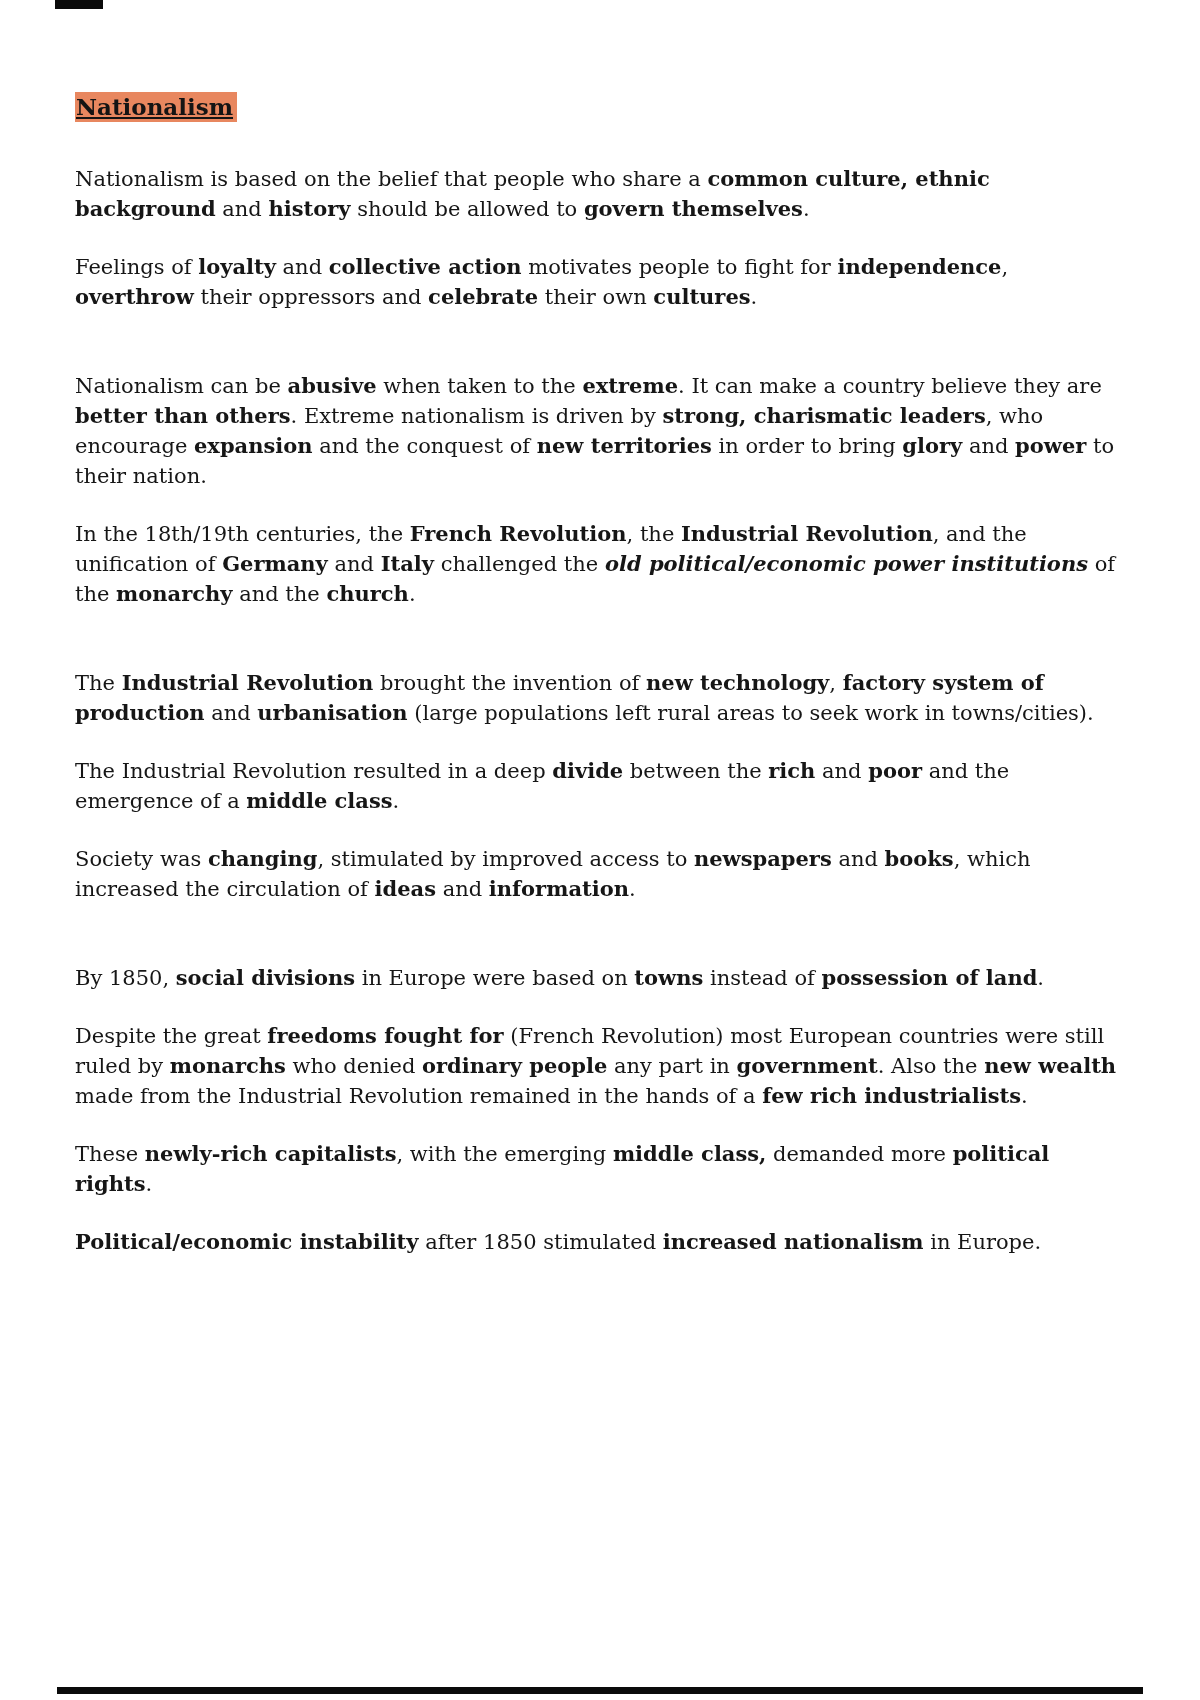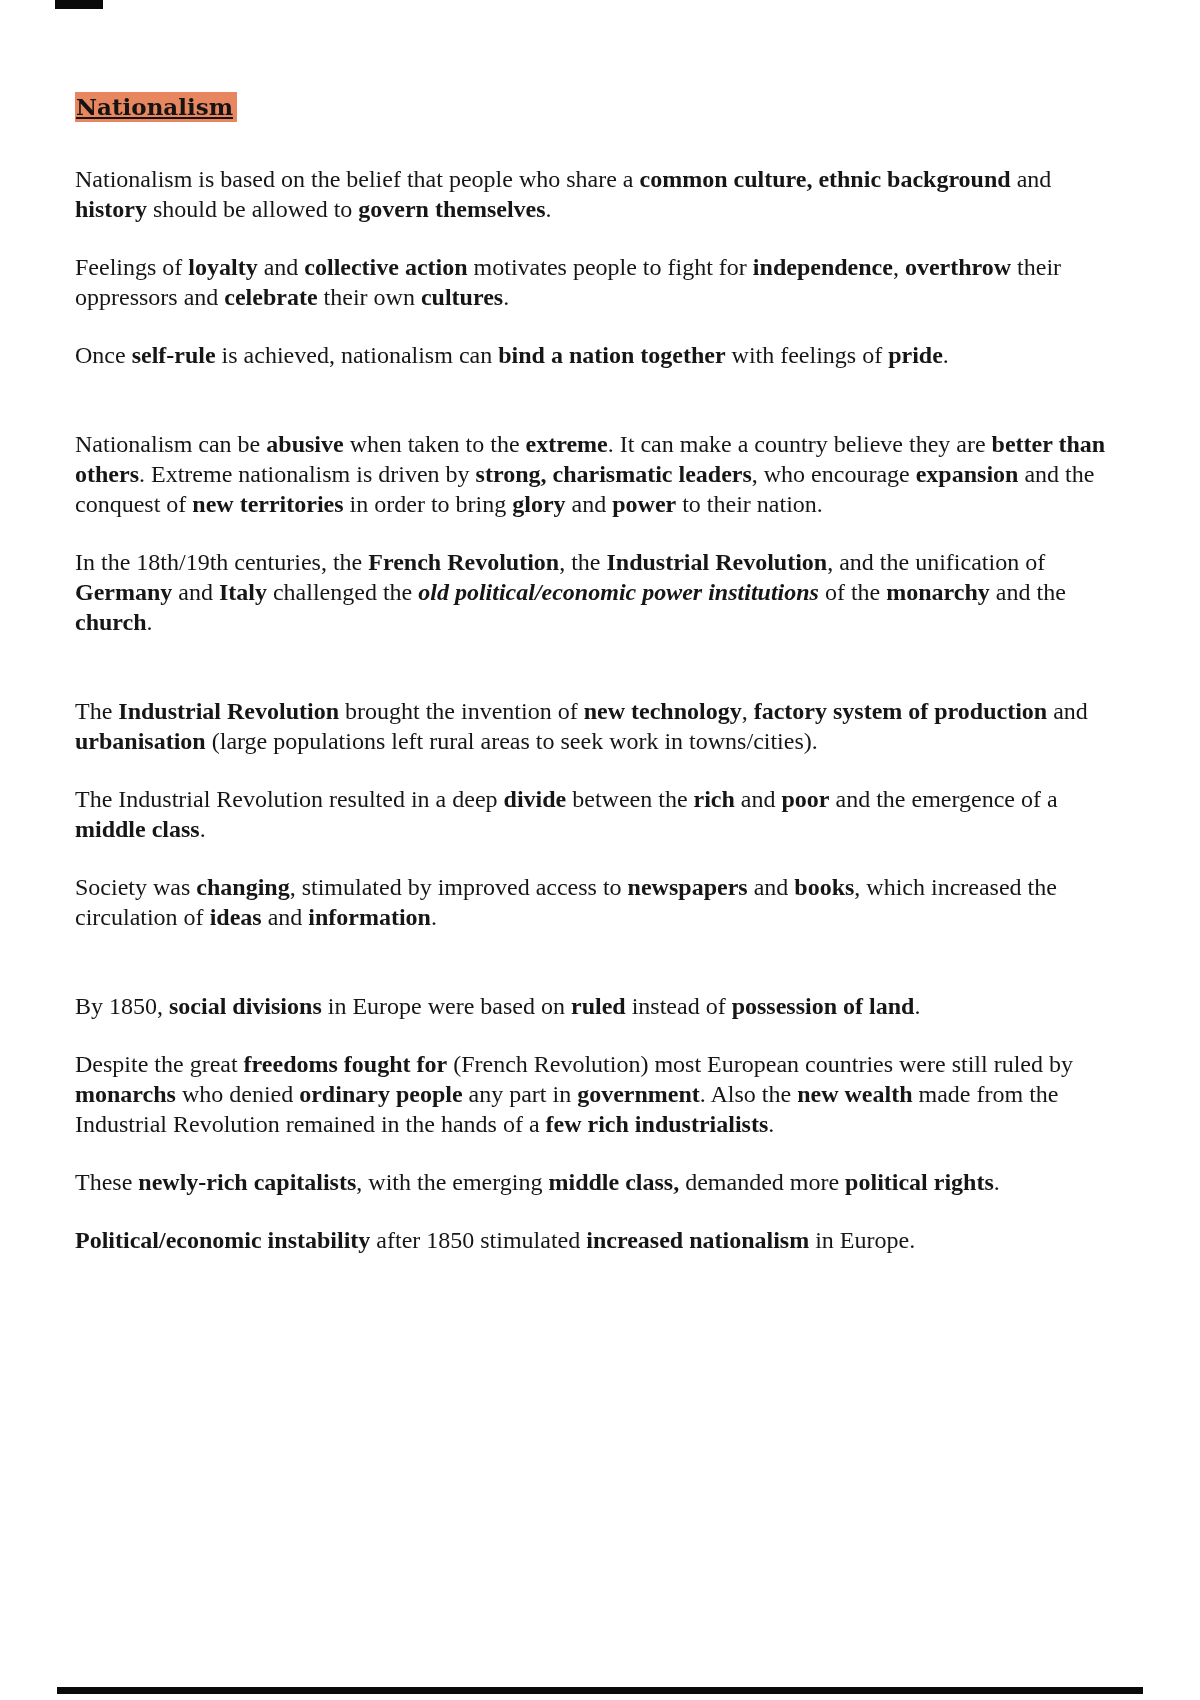--- a/index.html
+++ b/index.html
@@ -47,24 +47,23 @@
     line-height: 1.25;
     font-weight: bold;
   }
   h1.title .highlight {
     text-decoration: underline;
     padding: 1px 4px 2px 1px;
     color: #141414;
   }
   p.para {
     margin: 0 0 28px 0;
-    font-size: 24px;
+    font-size: 21px;
     line-height: 30px;
     color: #161616;
-    font-family: Liberation Serif, serif;
   }
   p.para.extra {
     margin-top: 59px;
   }
   span.b { font-weight: bold; }
   span.i { font-style: italic; text-align: center; }
 </style>
 </head>
 <body>
 
@@ -72,27 +71,26 @@
   <div class="top-edge-mark"></div>
 
   <div class="content">
     <h1 class="title">
       <span class="highlight" style="background-color: rgb(232, 135, 95);">Nationalism</span>
     </h1>
 
     <div id="paragraphs">
         <p class="para"><span>Nationalism is based on the belief that people who share a </span><span class="b">common culture, ethnic background</span><span> and </span><span class="b">history</span><span> should be allowed to </span><span class="b">govern themselves</span><span>.</span></p>
         <p class="para"><span>Feelings of </span><span class="b">loyalty</span><span> and </span><span class="b">collective action</span><span> motivates people to fight for </span><span class="b">independence</span><span>, </span><span class="b">overthrow</span><span> their oppressors and </span><span class="b">celebrate</span><span> their own </span><span class="b">cultures</span><span>.</span></p>
-        <p class="para"><span>Once </span><span class="b">self-rule</span><span> is achieved, nationalism can </span><span class="b">bind a nation together</span><span> with feelings of </span><span class="b">pride</span><span>.</span></p>
         <p class="para extra"><span>Nationalism can be </span><span class="b">abusive</span><span> when taken to the </span><span class="b">extreme</span><span>. It can make a country believe they are </span><span class="b">better than others</span><span>. Extreme nationalism is driven by </span><span class="b">strong, charismatic leaders</span><span>, who encourage </span><span class="b">expansion</span><span> and the conquest of </span><span class="b">new territories</span><span> in order to bring </span><span class="b">glory</span><span> and </span><span class="b">power</span><span> to their nation.</span></p>
         <p class="para"><span>In the 18th/19th centuries, the </span><span class="b">French Revolution</span><span>, the </span><span class="b">Industrial Revolution</span><span>, and the unification of </span><span class="b">Germany</span><span> and </span><span class="b">Italy</span><span> challenged the </span><span class="b i">old political/economic power institutions</span><span> of the </span><span class="b">monarchy</span><span> and the </span><span class="b">church</span><span>.</span></p>
         <p class="para extra"><span>The </span><span class="b">Industrial Revolution</span><span> brought the invention of </span><span class="b">new technology</span><span>, </span><span class="b">factory system of production</span><span> and </span><span class="b">urbanisation</span><span> (large populations left rural areas to seek work in towns/cities).</span></p>
         <p class="para"><span>The Industrial Revolution resulted in a deep </span><span class="b">divide</span><span> between the </span><span class="b">rich</span><span> and </span><span class="b">poor</span><span> and the emergence of a </span><span class="b">middle class</span><span>.</span></p>
         <p class="para"><span>Society was </span><span class="b">changing</span><span>, stimulated by improved access to </span><span class="b">newspapers</span><span> and </span><span class="b">books</span><span>, which increased the circulation of </span><span class="b">ideas</span><span> and </span><span class="b">information</span><span>.</span></p>
-        <p class="para extra"><span>By 1850, </span><span class="b">social divisions</span><span> in Europe were based on </span><span class="b">ruled</span><span> instead of </span><span class="b">possession of land</span><span>.</span></p>
+        <p class="para extra"><span>By 1850, </span><span class="b">social divisions</span><span> in Europe were based on </span><span class="b">towns</span><span> instead of </span><span class="b">possession of land</span><span>.</span></p>
         <p class="para"><span>Despite the great </span><span class="b">freedoms fought for</span><span> (French Revolution) most European countries were still ruled by </span><span class="b">monarchs</span><span> who denied </span><span class="b">ordinary people</span><span> any part in </span><span class="b">government</span><span>. Also the </span><span class="b">new wealth</span><span> made from the Industrial Revolution remained in the hands of a </span><span class="b">few rich industrialists</span><span>.</span></p>
         <p class="para"><span>These </span><span class="b">newly-rich capitalists</span><span>, with the emerging </span><span class="b">middle class,</span><span> demanded more </span><span class="b">political rights</span><span>.</span></p>
         <p class="para"><span class="b">Political/economic instability</span><span> after 1850 stimulated </span><span class="b">increased nationalism</span><span> in Europe.</span></p>
       </div>
   </div>
 
   <div class="bottom-edge-mark"></div>
 </div>
 
 </body></html>

